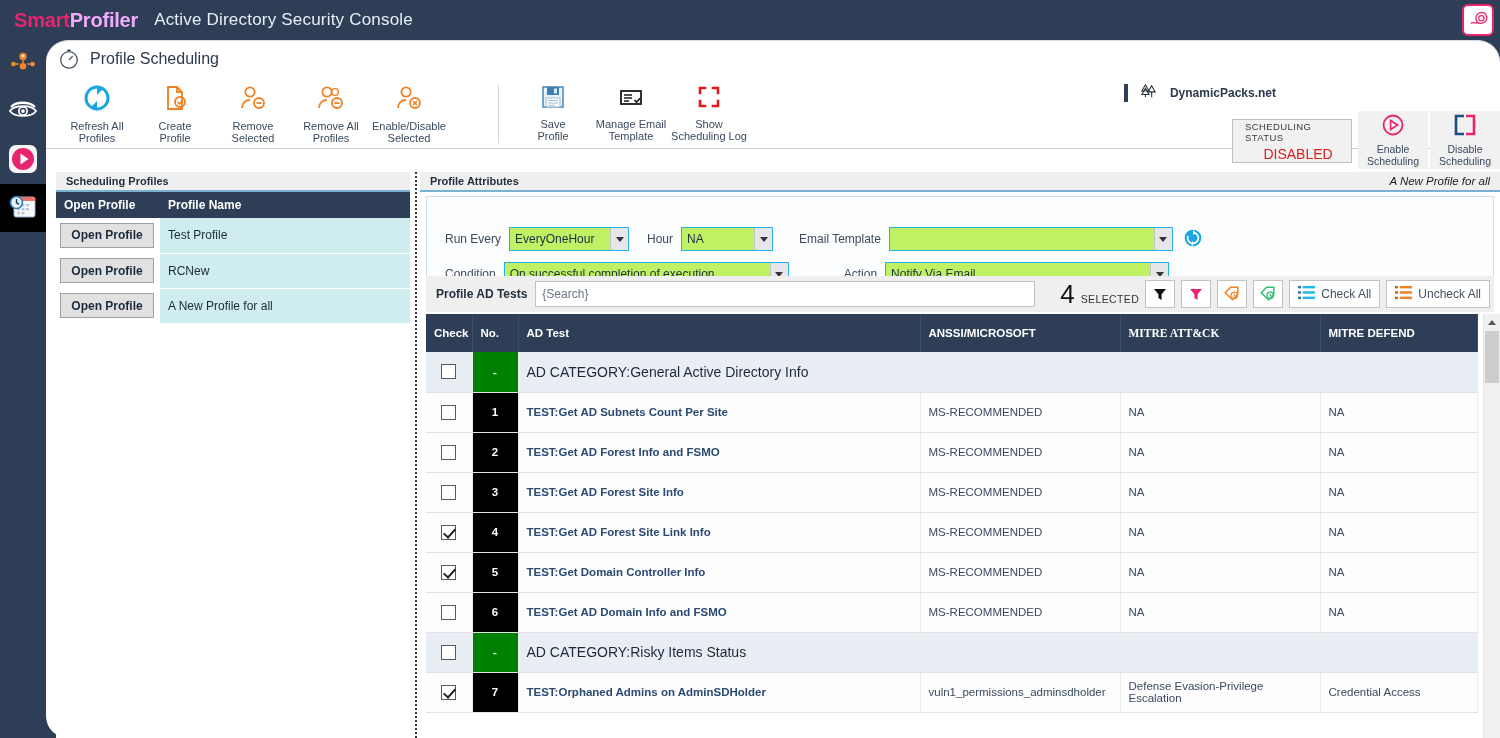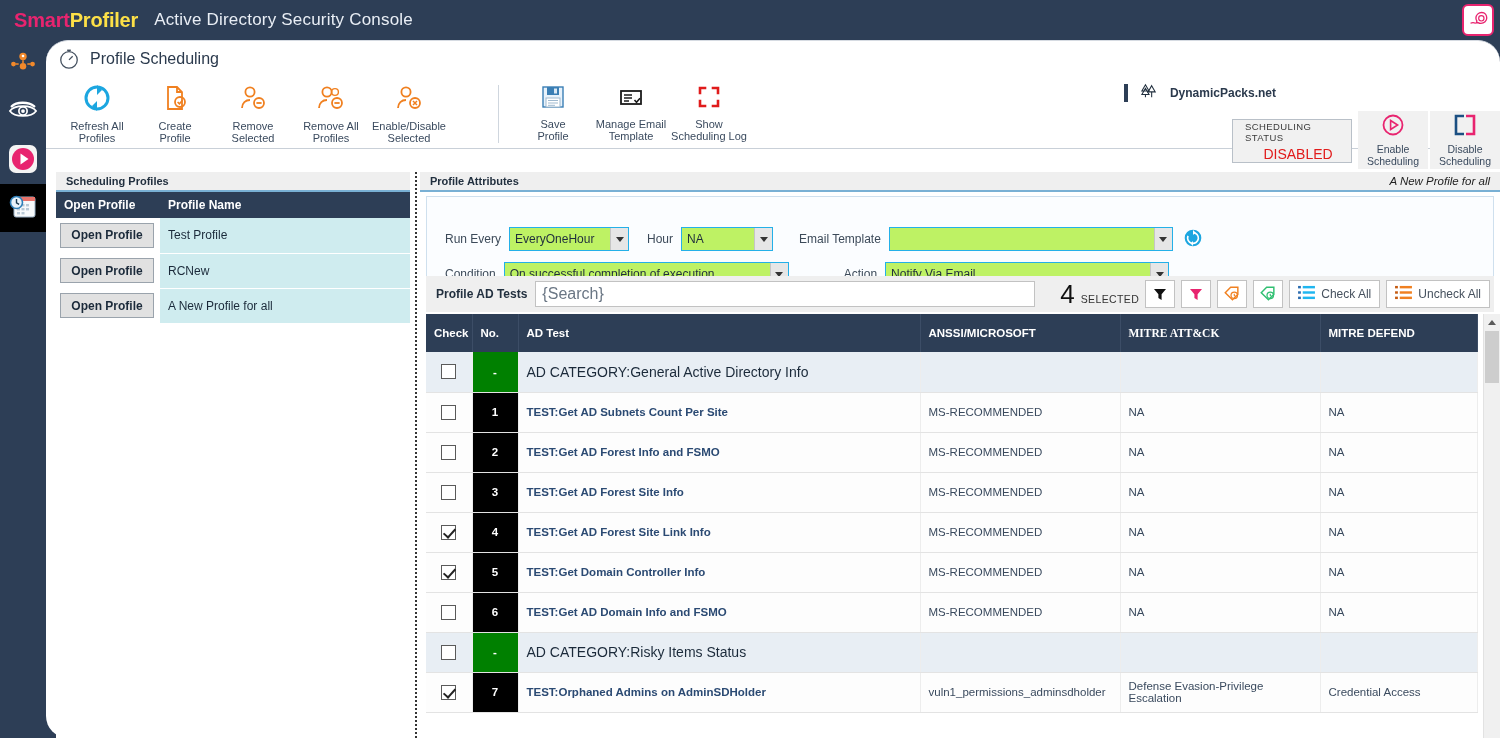--- a/index.html
+++ b/index.html
@@ -12,21 +12,21 @@
   }
   .app { position:relative; width:1500px; height:738px; background:#2d3e56; }
 
   
   .topbar {
     position:absolute; left:0; top:0; width:1500px; height:40px;
     background:#2d3e56; display:flex; align-items:center;
   }
   .brand { margin-left:14px; font-size:20px; font-weight:bold; letter-spacing:-0.2px; }
   .brand .smart { color:#e8246f; }
-  .brand .profiler { color:#fde047; }
+  .brand .profiler { color:#f0abfc; }
   .app-subtitle {
     margin-left:16px; color:#e9eef5; font-size:17px; font-weight:400;
     letter-spacing:0.2px;
   }
   .topbar-right { position:absolute; right:6px; top:4px; }
   .brain-btn {
     width:32px;height:32px;border:2px solid #e8246f;border-radius:6px;
     background:#ffffff;display:flex;align-items:center;justify-content:center;
     cursor:pointer;
   }
@@ -149,21 +149,21 @@
   .refresh-ico { margin-left:10px; cursor:pointer; }
 
   
   .toolrow {
     position:absolute; left:6px; top:104px; width:1068px; height:36px;
     background:#efefef; display:flex; align-items:center; padding:0 4px;
   }
   .toolrow .lbl { font-size:12px; font-weight:bold; color:#22303f; margin:0 8px 0 6px; }
   .search-input {
     width:500px; height:26px; border:1px solid #c2c2c2; background:#fff;
-    font-family:"Liberation Sans",sans-serif; font-size:16px; color:#3a4a5e;
+    font-family:"Liberation Sans",sans-serif; font-size:12px; color:#3a4a5e;
     padding:0 6px;
   }
   .search-input::placeholder { color:#6a7684; }
   .sel-count { margin-left:auto; display:flex; align-items:baseline; gap:6px; }
   .sel-count .num { font-size:26px; color:#111; line-height:26px; }
   .sel-count .word { font-size:10.5px; color:#333; letter-spacing:0.4px; }
   .ticon {
     width:30px;height:28px;margin-left:6px;border:1px solid #c2c2c2;background:#fff;
     display:flex;align-items:center;justify-content:center;cursor:pointer;
   }

